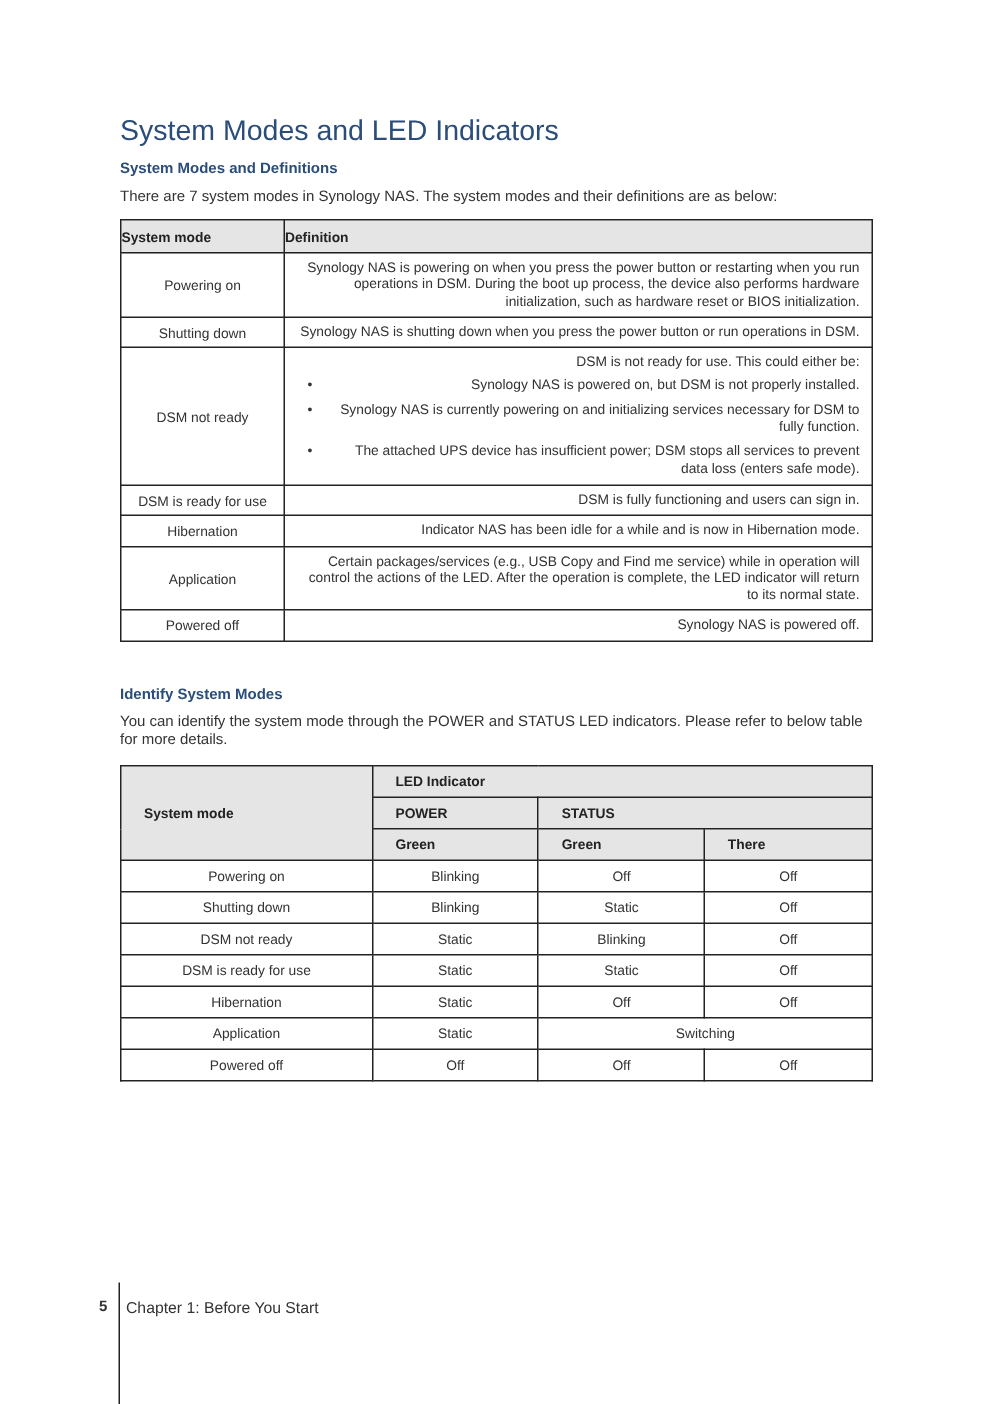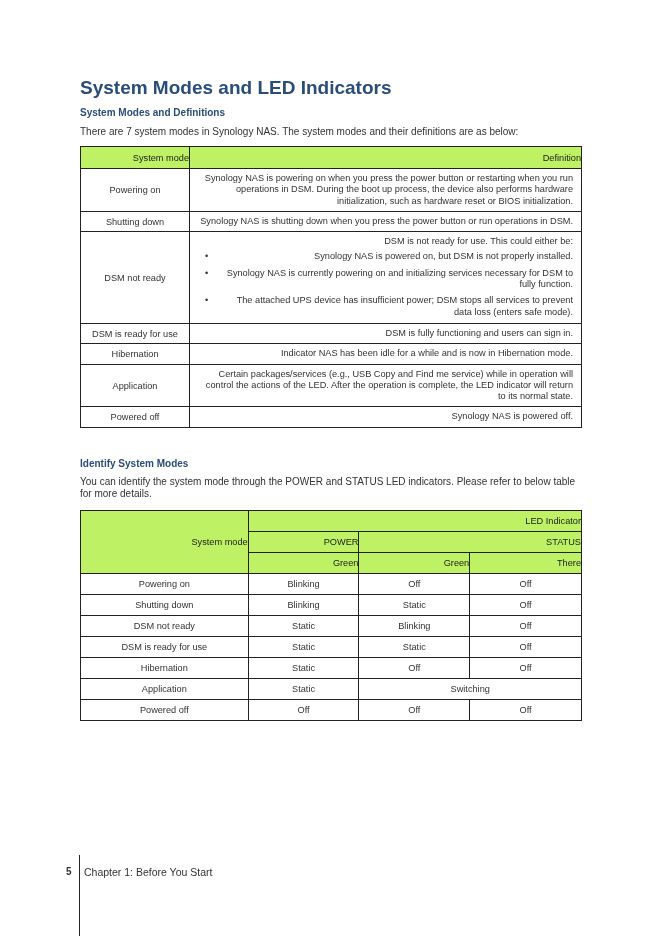--- a/index.html
+++ b/index.html
@@ -1,35 +1,35 @@
 <!DOCTYPE html>
 <html><head>
 <meta charset="utf-8">
 <style>
   html, body { margin: 0; padding: 0; background: #ffffff; }
   body { width: 662px; height: 936px; position: relative; overflow: hidden;
          font-family: "Liberation Sans", sans-serif; color: #333333; }
   .page-title { position: absolute; left: 80px; top: 77px; margin: 0;
-                font-size: 19px; font-weight: bold; color: #2a4d7a; }
+                font-size: 19px; font-weight: normal; color: #2a4d7a; }
   .section-heading { position: absolute; left: 80px; margin: 0;
                      font-size: 10px; font-weight: bold; color: #2a4d7a; }
   .para { position: absolute; left: 80px; width: 502px; margin: 0;
           font-size: 10px; line-height: 12px; color: #333333; }
   table { position: absolute; left: 80px; width: 502px; border-collapse: collapse;
           font-size: 9.2px; color: #333333; }
   td, th { border: 1px solid #222222; padding: 0; }
-  th { background: #bef264; font-weight: normal; color: #222222; text-align: right; }
+  th { background: #e5e5e5; font-weight: bold; color: #222222; text-align: left; }
   #modes-table th { height: 21px; }
   #modes-table td.mode { text-align: center; width: 108px; }
   #modes-table td.def { padding: 4px 8px; line-height: 11.3px; text-align: right; }
   #modes-table ul { margin: 4px 0 0 0; padding: 0 0 0 19px; list-style: none; }
   #modes-table li { position: relative; margin: 0 0 5px 0; }
   #modes-table li:last-child { margin-bottom: 1px; }
   #modes-table li::before { content: "•"; position: absolute; left: -12px; top: 0; }
-  #led-table th { height: 20px; }
+  #led-table th { height: 20px; padding-left: 15px; }
   #led-table td { text-align: center; height: 20px; }
   .footer-rule { position: absolute; left: 79px; top: 855px; width: 1px; height: 81px; background: #222222; }
   .page-num { position: absolute; left: 66px; top: 866px; font-size: 10px; font-weight: bold; color: #333333; }
   .chapter { position: absolute; left: 84px; top: 866px; font-size: 10.5px; color: #333333; }
 </style>
 </head>
 <body>
 
 <h1 class="page-title">System Modes and LED Indicators</h1>
 

